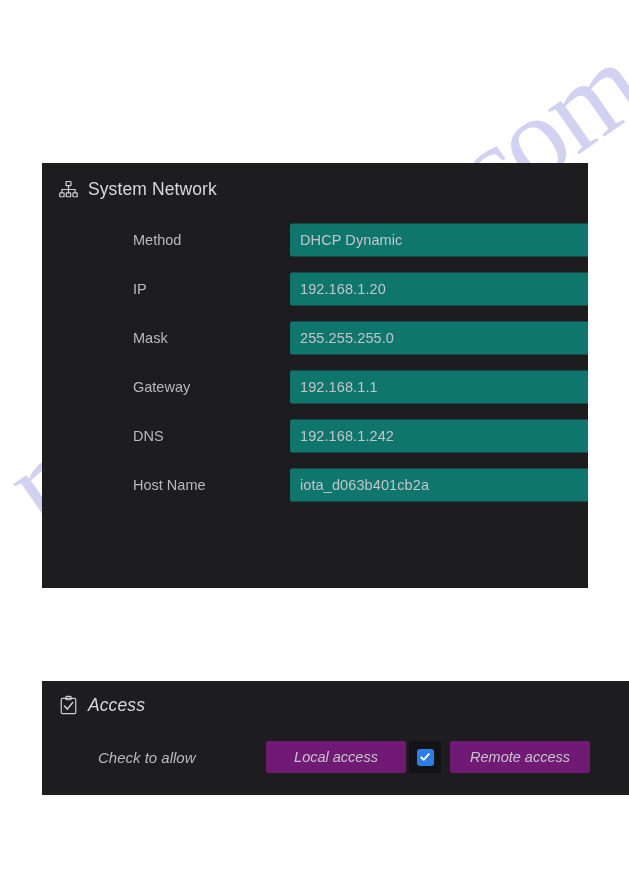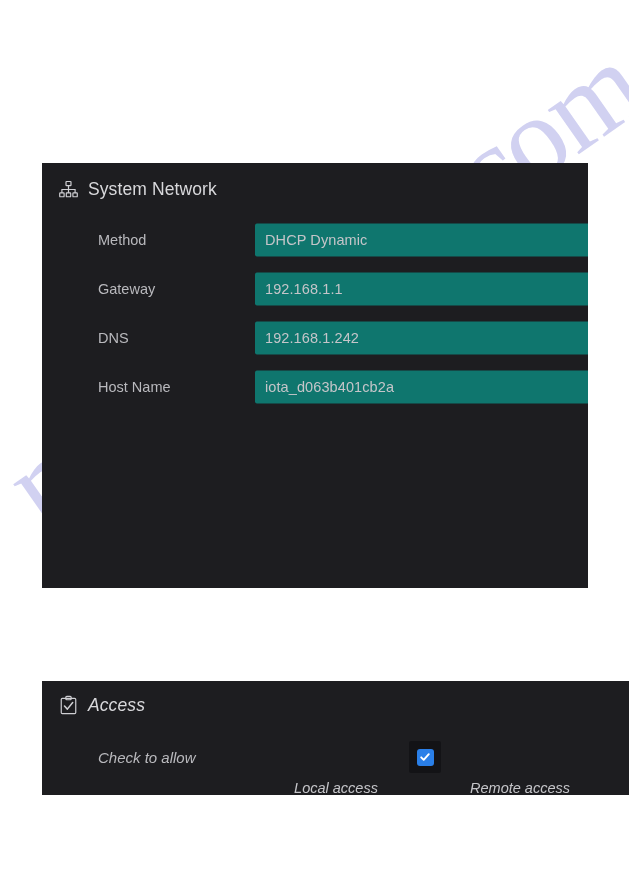--- a/index.html
+++ b/index.html
@@ -82,20 +82,21 @@
   .hdr-icon {
     width: 21px;
     height: 21px;
     display: block;
     flex: 0 0 auto;
   }
 
   
   .form-rows {
     position: relative;
+    margin-left: 35px;
   }
   .form-row {
     position: relative;
     height: 49px;
   }
   .row-label {
     position: absolute;
     left: 56px;
     top: 50%;
     transform: translateY(-50%);
@@ -147,25 +148,25 @@
     align-items: stretch;
     gap: 3px;
     height: 32px;
   }
   #access-group-0 { left: 224px; }
   #access-group-1 { left: 408px; }
 
   .access-btn {
     background: #701a75;
     display: flex;
+    align-items: center;
     justify-content: center;
     padding: 0 14px;
     border-radius: 2px;
     min-width: 112px;
-    margin-top: 39px;
   }
   .access-btn-label {
     font-size: 14.5px;
     color: #c5c5c9;
     white-space: nowrap;
   }
   .access-check-box {
     background: #131316;
     width: 32px;
     display: flex;
@@ -211,21 +212,33 @@
     <div class="form-row">
       <span class="row-label">Method</span>
       <div class="field">
         <span class="field-value">DHCP Dynamic</span>
         <span>
           
         </span>
       </div>
     </div>
 
-
+    <div class="form-row">
+      <span class="row-label">IP</span>
+      <div class="field">
+        <span class="field-value">192.168.1.20</span>
+      </div>
+    </div>
+
+    <div class="form-row">
+      <span class="row-label">Mask</span>
+      <div class="field">
+        <span class="field-value">255.255.255.0</span>
+      </div>
+    </div>
 
     <div class="form-row">
       <span class="row-label">Gateway</span>
       <div class="field">
         <span class="field-value">192.168.1.1</span>
       </div>
     </div>
 
     <div class="form-row">
       <span class="row-label">DNS</span>

